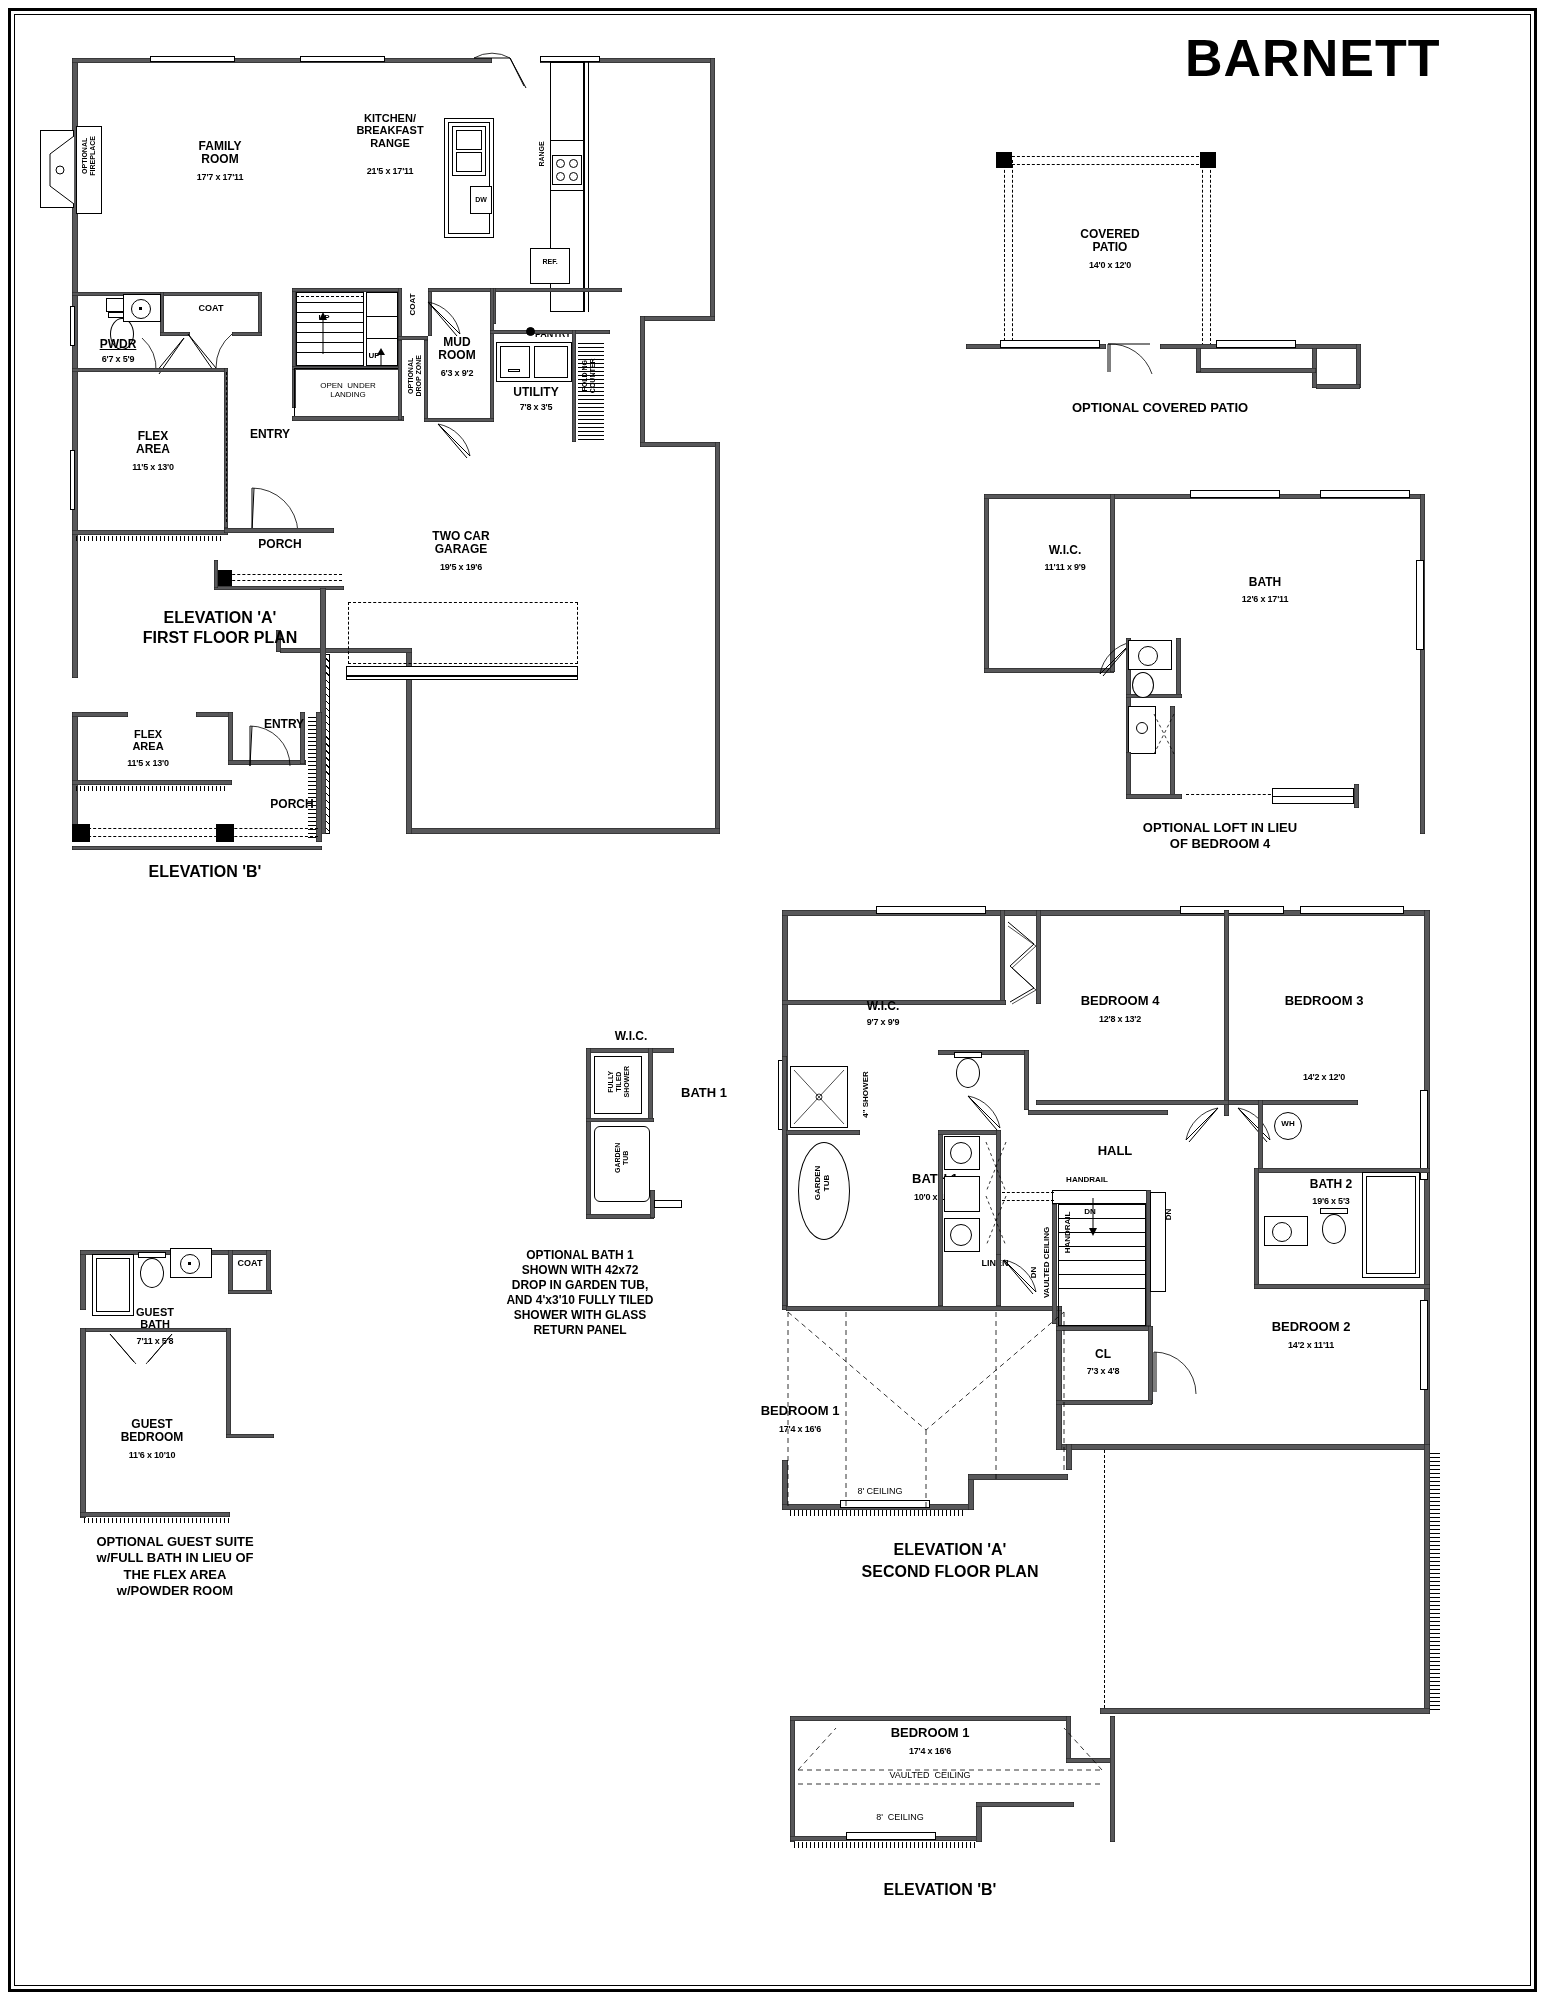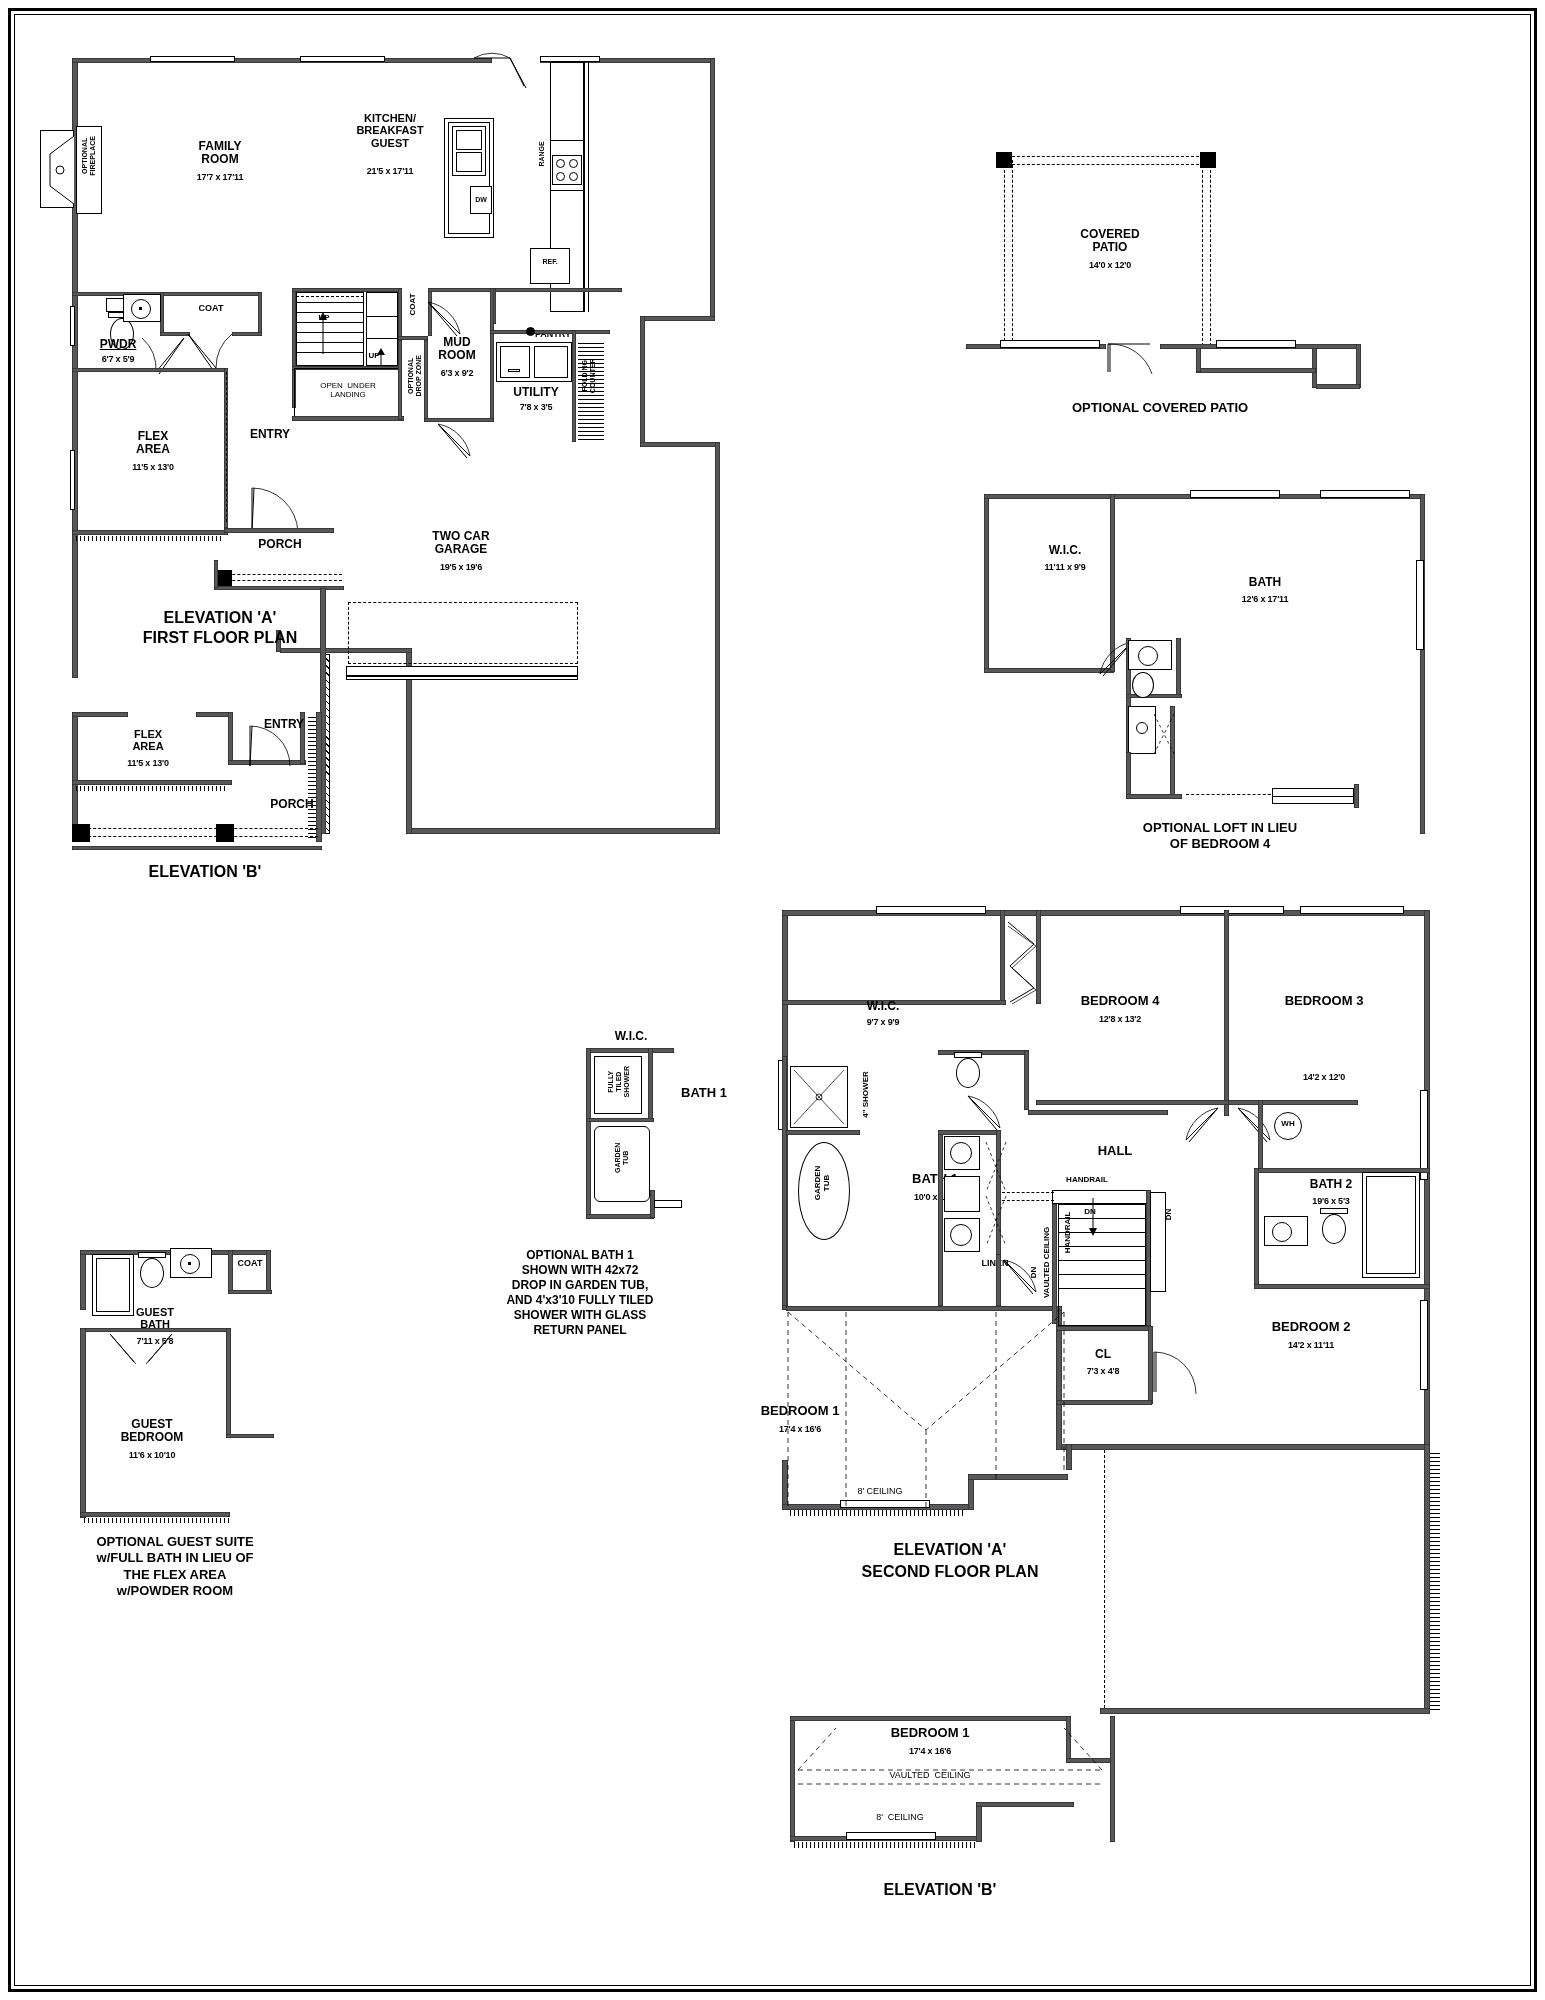--- a/index.html
+++ b/index.html
@@ -72,20 +72,21 @@
   }
   .caption{position:absolute;text-align:center;font-weight:bold;line-height:1.25;white-space:pre;}
 </style>
 </head>
 <body>
 
 <div id="page">
   <div class="page-border-outer"></div>
   <div class="page-border-inner"></div>
 
+  <div class="title-main" style="left:1185px;top:32px;">BARNETT</div>
 
   <div>
 
     <div class="wall" style="left:72px;top:58px;width:6px;height:620px;"></div>
     <div class="wall" style="left:72px;top:58px;width:420px;height:5px;"></div>
     <div class="wall" style="left:540px;top:58px;width:175px;height:5px;"></div>
     <div class="wall" style="left:710px;top:58px;width:5px;height:260px;"></div>
     <div class="wall" style="left:640px;top:316px;width:75px;height:5px;"></div>
     <div class="wall" style="left:640px;top:316px;width:5px;height:130px;"></div>
     <div class="wall" style="left:640px;top:442px;width:80px;height:5px;"></div>
@@ -113,21 +114,21 @@
     <div class="box" style="left:76px;top:126px;width:26px;height:88px;"></div>
     <div class="lbl t7 rot90" style="left:62px;top:148px;width:54px;">OPTIONAL
 FIREPLACE</div>
 
     <div class="lbl t12" style="left:150px;top:140px;width:140px;">FAMILY
 ROOM</div>
     <div class="lbl dim" style="left:150px;top:172px;width:140px;">17'7 x 17'11</div>
 
     <div class="lbl t11" style="left:330px;top:112px;width:120px;">KITCHEN/
 BREAKFAST
-GUEST</div>
+RANGE</div>
     <div class="lbl dim" style="left:330px;top:166px;width:120px;">21'5 x 17'11</div>
 
     <div class="box" style="left:444px;top:118px;width:50px;height:120px;"></div>
     <div class="box" style="left:448px;top:122px;width:42px;height:112px;"></div>
     <div class="box" style="left:452px;top:126px;width:34px;height:50px;"></div>
     <div class="box" style="left:456px;top:130px;width:26px;height:20px;"></div>
     <div class="box" style="left:456px;top:152px;width:26px;height:20px;"></div>
     <div class="box" style="left:470px;top:186px;width:22px;height:28px;"></div>
     <div class="lbl t7" style="left:468px;top:196px;width:26px;">DW</div>
 

